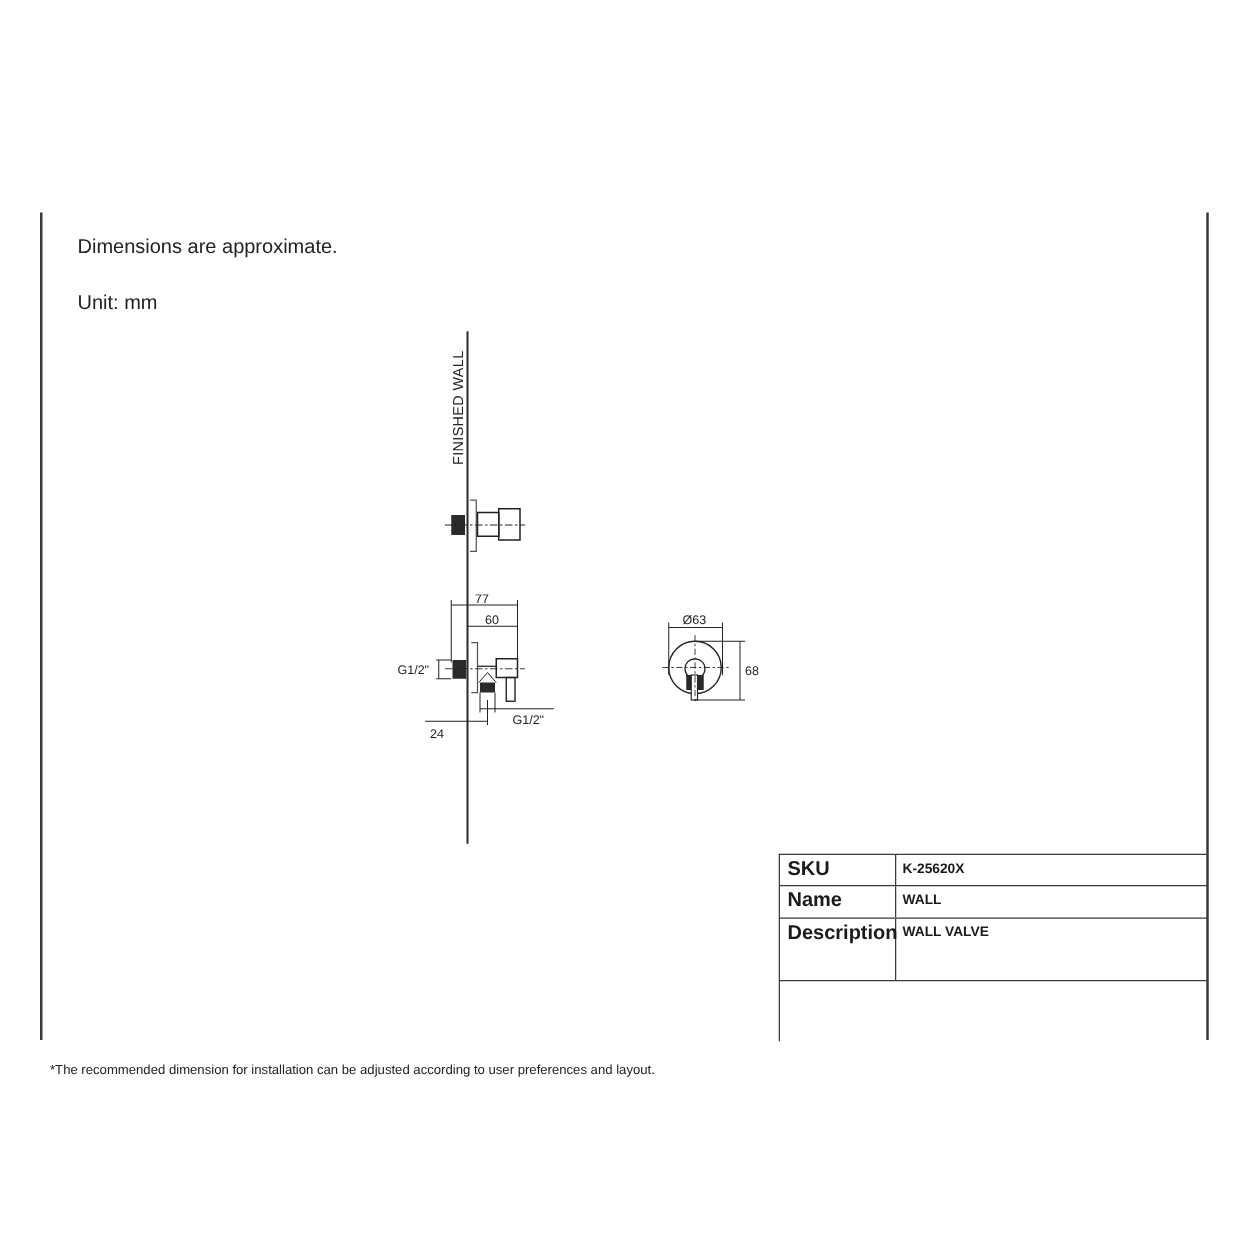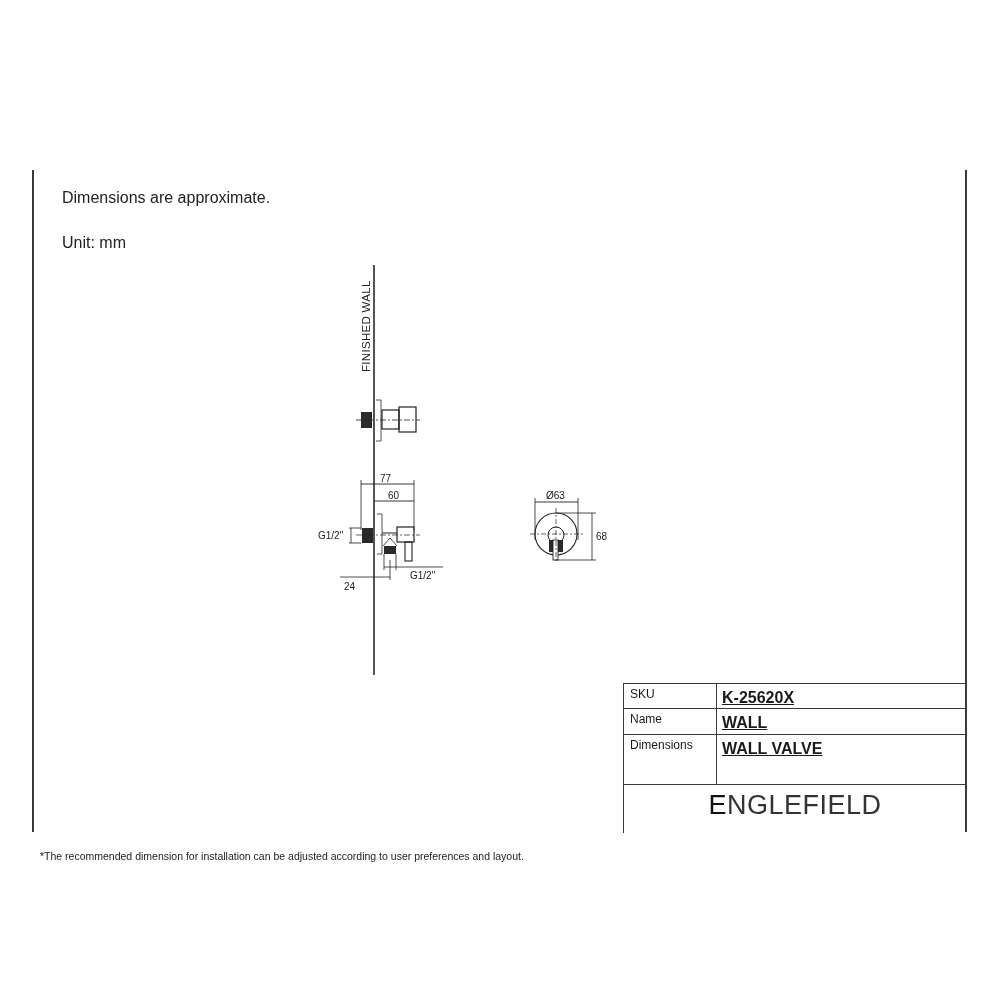--- a/index.html
+++ b/index.html
@@ -15,22 +15,22 @@
   .dim { font-family: "Liberation Sans", sans-serif; font-size: 10px; fill: #222; }
   .wall-label { font-family: "Liberation Sans", sans-serif; font-size: 11.5px; fill: #222; letter-spacing: 0.3px; }
 
   .titleblock { position: absolute; left: 623px; top: 683px; width: 342px; height: 150px;
                 border: 1.5px solid #3a3a3a; border-right: none; border-bottom: none; box-sizing: border-box; }
   .tb-row { position: absolute; left: 0; width: 342px; border-bottom: 1.5px solid #3a3a3a; box-sizing: border-box; }
   .tb-row.r1 { top: 0; height: 25px; }
   .tb-row.r2 { top: 25px; height: 26px; }
   .tb-row.r3 { top: 51px; height: 50px; }
   .tb-key { position: absolute; left: 0; top: 0; width: 93px; height: 100%; border-right: 1.5px solid #3a3a3a;
-            box-sizing: border-box; font-weight: normal; font-size: 12px; padding: 3px 0 0 6px; }
-  .tb-val { position: absolute; left: 98px; top: 5px; font-weight: bold; font-size: 16px; text-decoration: underline; }
+            box-sizing: border-box; font-weight: bold; font-size: 16px; padding: 3px 0 0 6px; }
+  .tb-val { position: absolute; left: 98px; top: 5px; font-weight: bold; font-size: 11px; }
   .logo { position: absolute; left: 0; top: 106px; width: 342px; text-align: center; font-size: 27px;
           letter-spacing: 0.5px; color: #333; font-weight: normal; }
   .logo .first { color: #111; }
 </style>
 </head>
 <body>
 
 <div class="frame-left"></div>
 <div class="frame-right"></div>
 
@@ -107,17 +107,16 @@
 <div class="titleblock">
   <div class="tb-row r1">
     <div class="tb-key">SKU</div>
     <div class="tb-val">K-25620X</div>
   </div>
   <div class="tb-row r2">
     <div class="tb-key">Name</div>
     <div class="tb-val">WALL</div>
   </div>
   <div class="tb-row r3">
-    <div class="tb-key">Dimensions</div>
+    <div class="tb-key">Description</div>
     <div class="tb-val">WALL VALVE</div>
   </div>
-  <div class="logo"><span class="first">E</span><span>NGLEFIELD</span></div>
 </div>
 
 </body></html>

